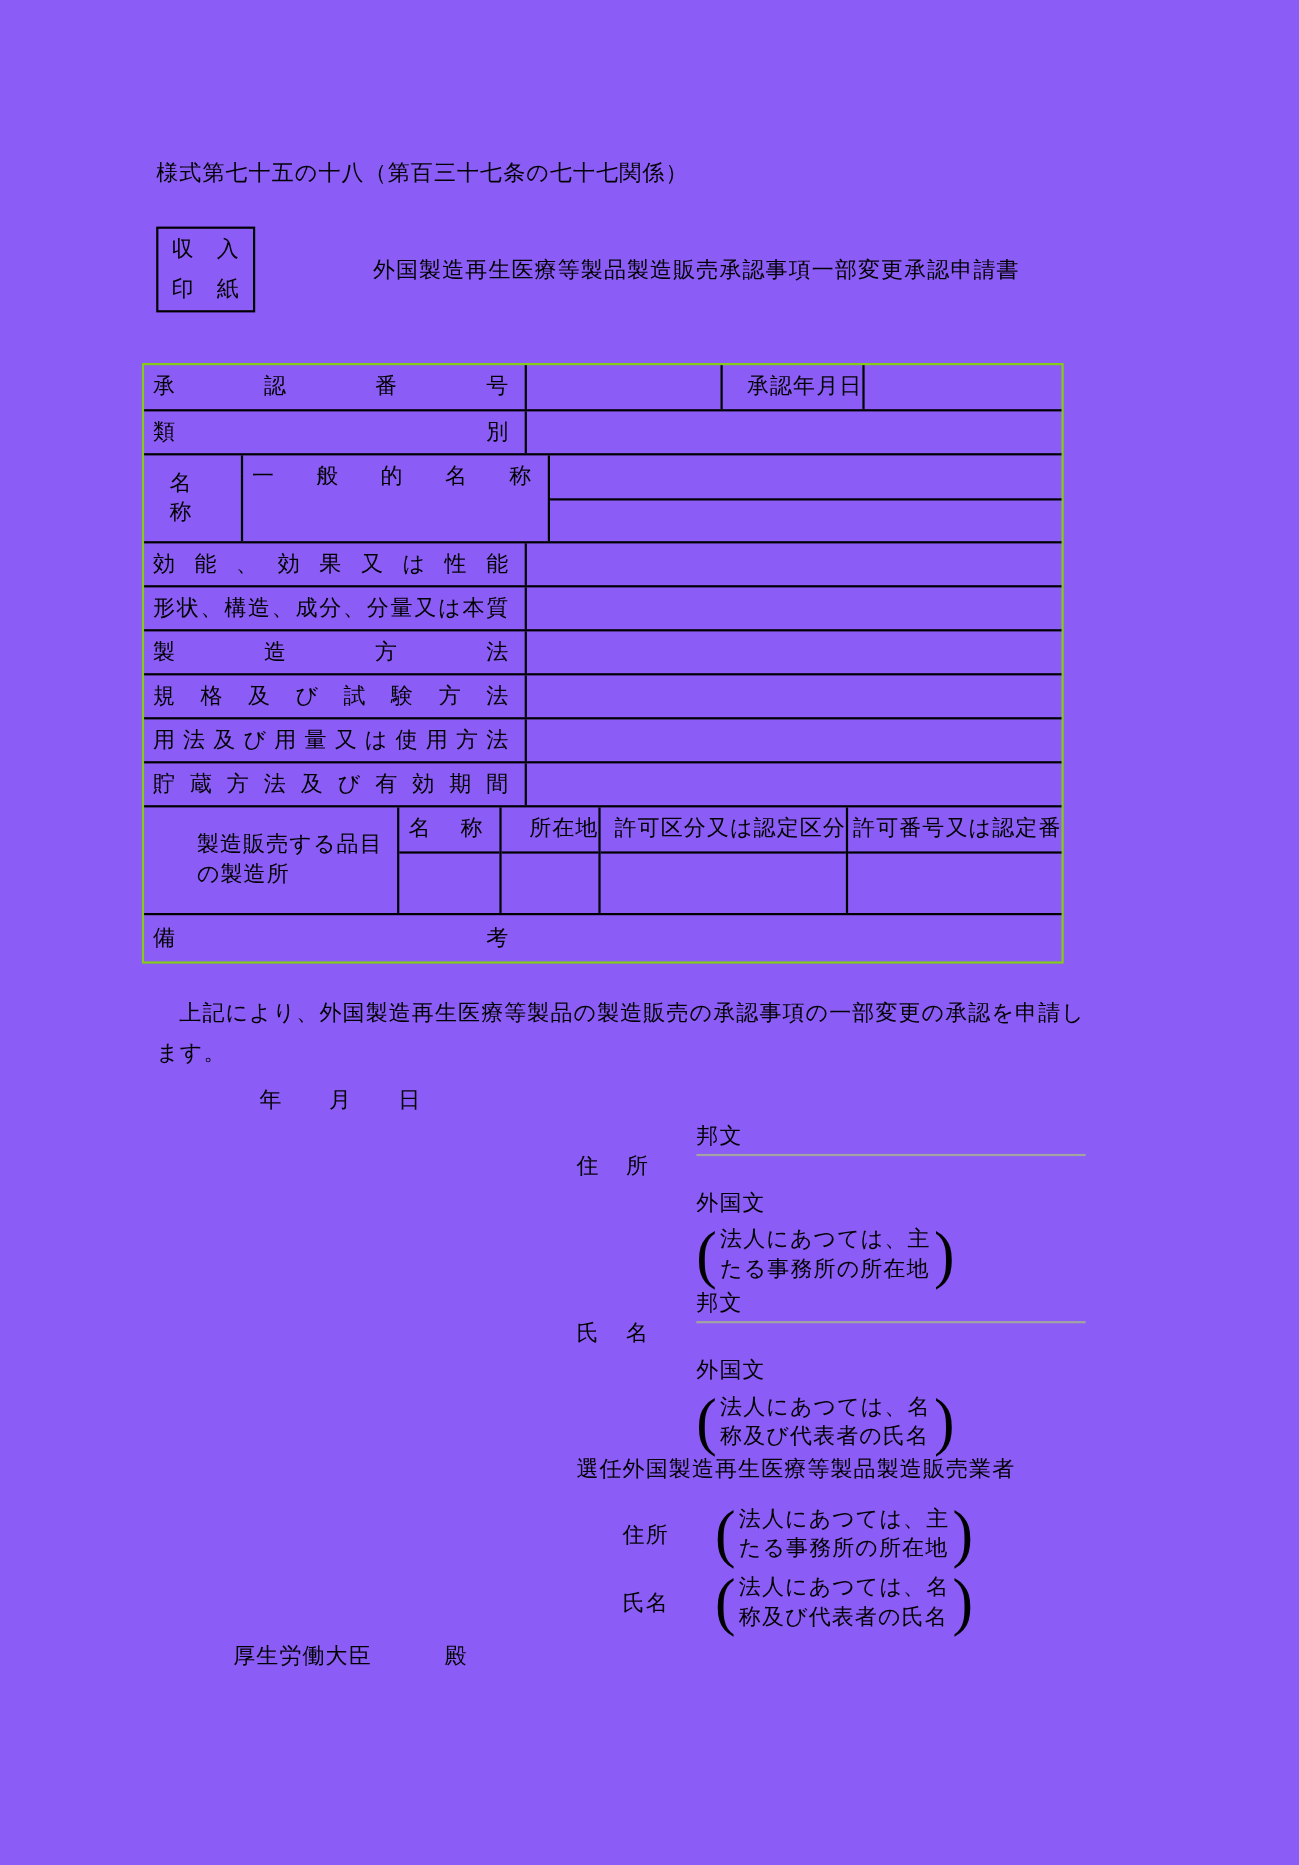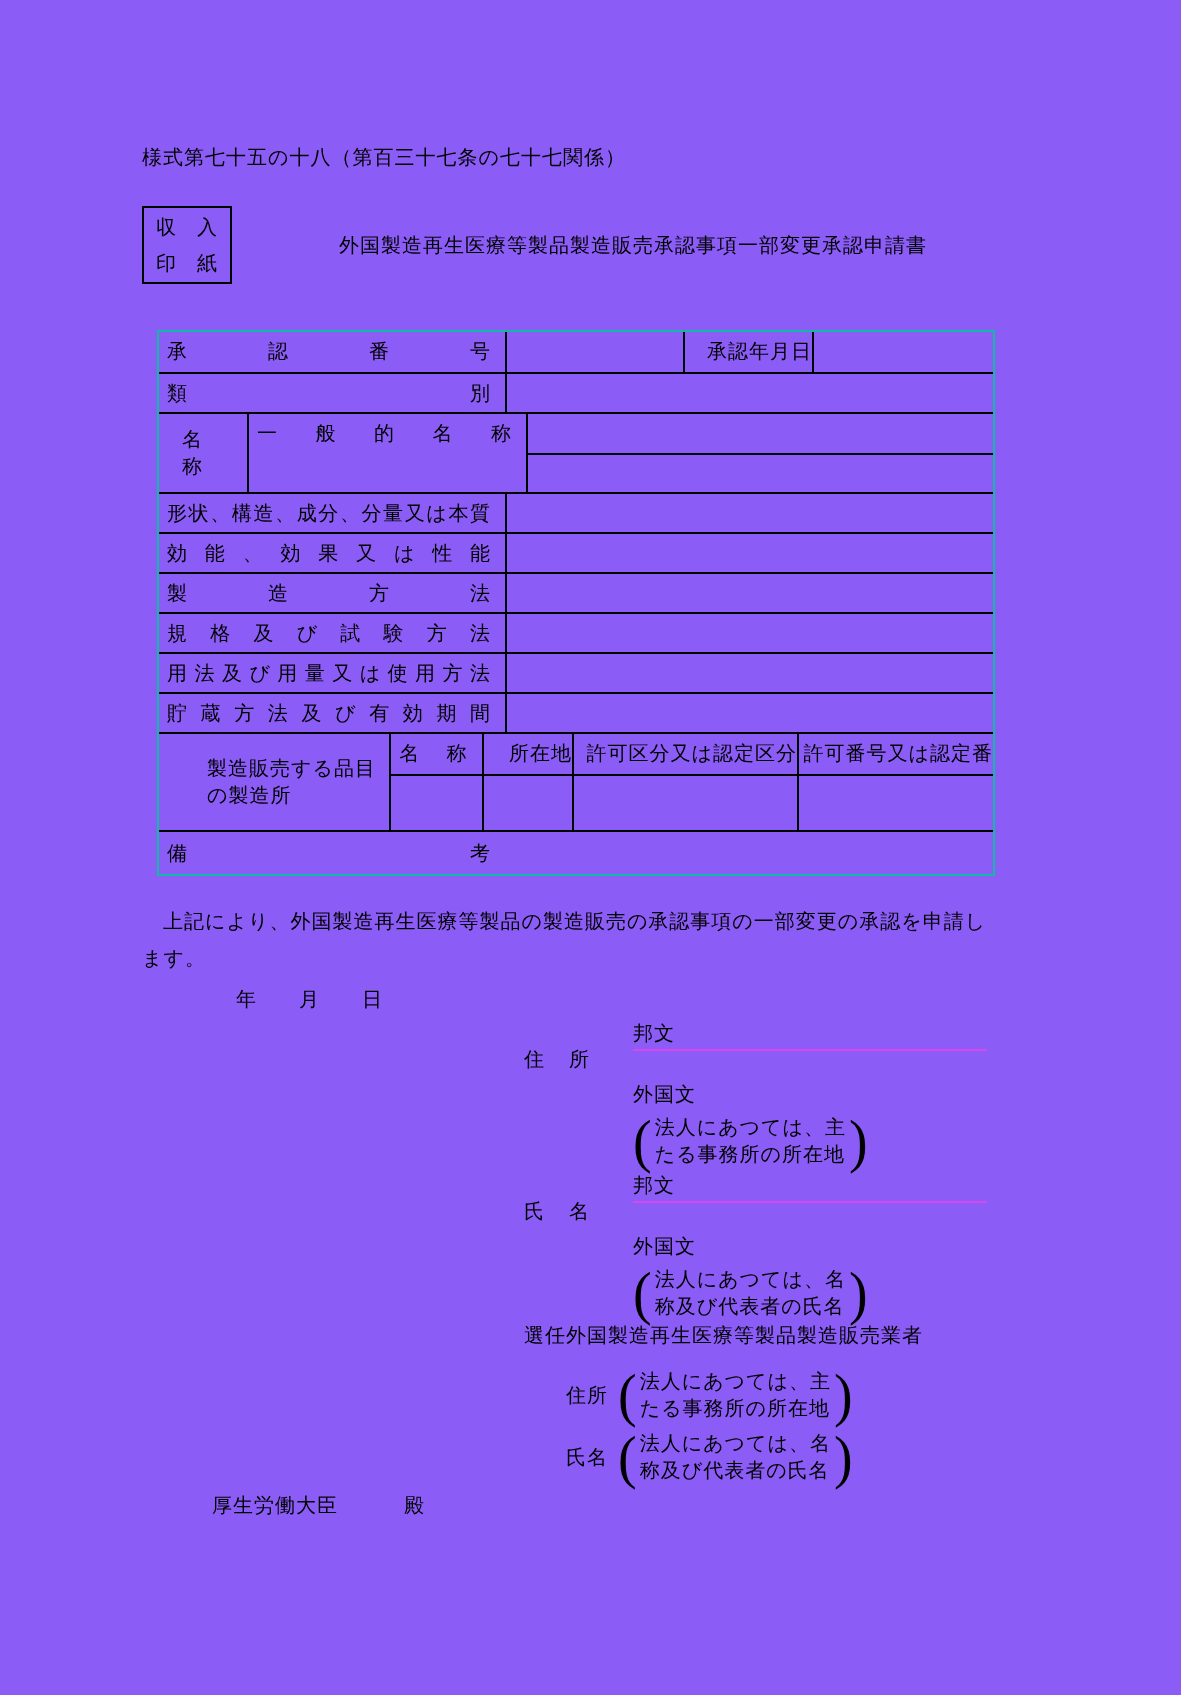--- a/index.html
+++ b/index.html
@@ -25,21 +25,21 @@
     display:flex;flex-direction:column;justify-content:space-between;
   }
   .stamp-line{text-align:justify;text-align-last:justify;line-height:22px;}
   .doc-title{
     position:absolute;left:232px;top:206px;right:147px;height:78px;
     display:flex;align-items:center;justify-content:center;
     white-space:nowrap;
   }
 
   
-  .tbl{position:absolute;left:157px;top:330px;width:838px;border:2px solid #14b8a6;}
+  .tbl{position:absolute;left:129px;top:330px;width:838px;border:2px solid #84cc16;}
   .trow{display:flex;border-top:2px solid #000;}
   .trow:first-child{border-top:none;}
   .bl{border-left:2px solid #000;}
   .bt{border-top:2px solid #000;}
   .cell{overflow:hidden;}
   .lh40{line-height:38px;}
   .jus{text-align:justify;text-align-last:justify;padding:0 14px 0 8px;}
   .ctr{text-align:right;}
   .w346{width:346px;}.w178{width:178px;}.w129{width:129px;}
   .w67{width:67px;}.w279{width:279px;margin-left:21px;}
@@ -55,27 +55,27 @@
   .wrap-label span{display:block;line-height:27px;text-align:left;line-break:anywhere;}
 
   
   .declaration{position:absolute;left:142px;top:903px;white-space:pre;line-height:37px;}
   .date-line{position:absolute;left:236px;top:986px;white-space:pre;}
 
   
   .sig-row{position:absolute;display:flex;}
   .sig-label{width:66px;text-align:justify;text-align-last:justify;white-space:pre;}
   .sig-content{margin-left:43px;}
-  .ul-field{width:354px;border-bottom:2px solid #d946ef;padding-bottom:3px;line-height:26px;}
+  .ul-field{width:354px;border-bottom:2px solid #a3a3a3;padding-bottom:3px;line-height:26px;}
   .foreign-label{margin-top:30px;line-height:26px;}
   .pnote{display:flex;align-items:center;margin-top:5px;}
   .paren{font-size:56px;line-height:58px;font-weight:400;transform:scaleY(1.05);letter-spacing:0;}
   .pnote-text{white-space:pre-line;line-height:27px;padding:0 3px;}
   .seller-heading{position:absolute;left:524px;top:1322px;white-space:nowrap;}
-  .seller-row{position:absolute;display:flex;align-items:center;}
+  .seller-row{position:absolute;display:flex;align-items:center;gap:32px;}
   .seller-label{margin-right:10px;white-space:nowrap;}
   .recipient{position:absolute;left:212px;top:1492px;white-space:nowrap;}
   .recipient-honorific{margin-left:66px;}
 </style>
 </head>
 <body>
 
 <div class="page">
 
   <div class="form-number">様式第七十五の十八（第百三十七条の七十七関係）</div>
@@ -108,26 +108,26 @@
       <div class="col w279 bl">
         <div class="subrow h40 jus lh40">一般的名称</div>
       </div>
       <div class="col flex1 bl">
         <div class="subrow h40 lh40"></div>
         <div class="subrow h40 bt lh40"></div>
       </div>
     </div>
 
     <div class="trow h40">
+      <div class="cell w346 jus lh40">効能、効果又は性能</div>
+      <div class="cell flex1 bl lh40"></div>
+    </div>
+
+    <div class="trow h40">
       <div class="cell w346 jus lh40">形状、構造、成分、分量又は本質</div>
-      <div class="cell flex1 bl lh40"></div>
-    </div>
-
-    <div class="trow h40">
-      <div class="cell w346 jus lh40">効能、効果又は性能</div>
       <div class="cell flex1 bl lh40"></div>
     </div>
 
     <div class="trow h40">
       <div class="cell w346 jus lh40">製造方法</div>
       <div class="cell flex1 bl lh40"></div>
     </div>
 
     <div class="trow h40">
       <div class="cell w346 jus lh40">規格及び試験方法</div>

